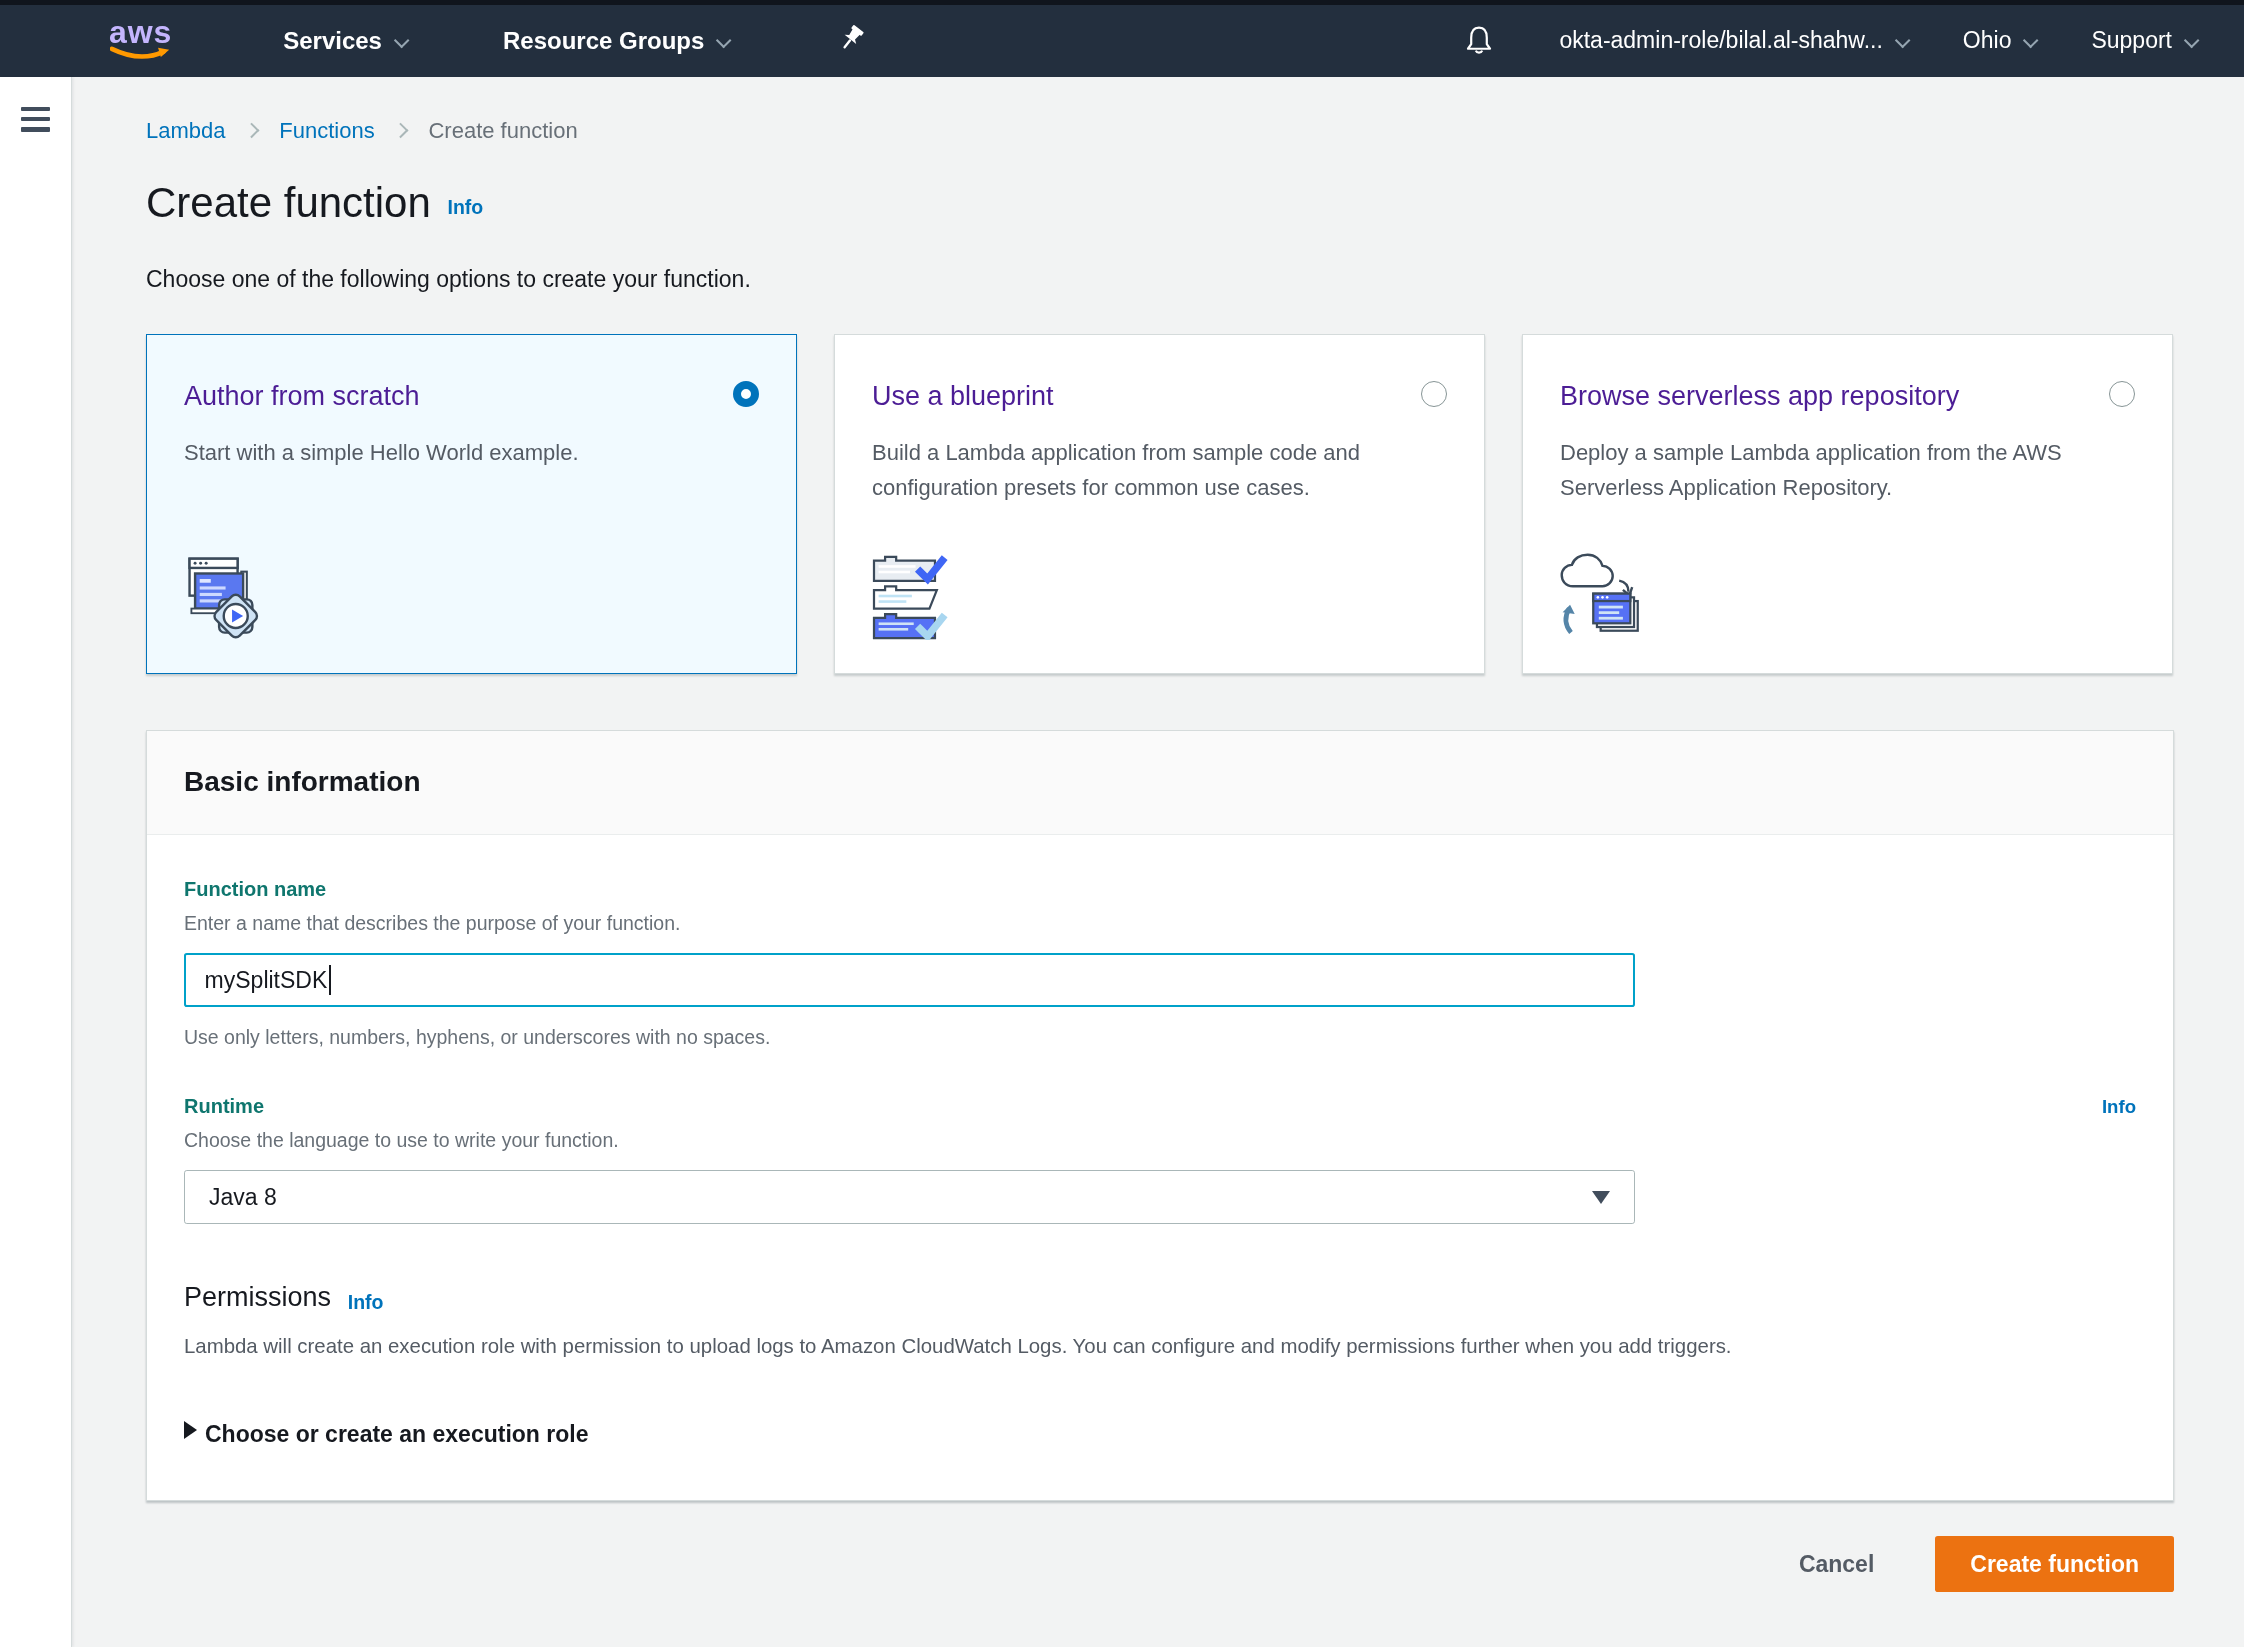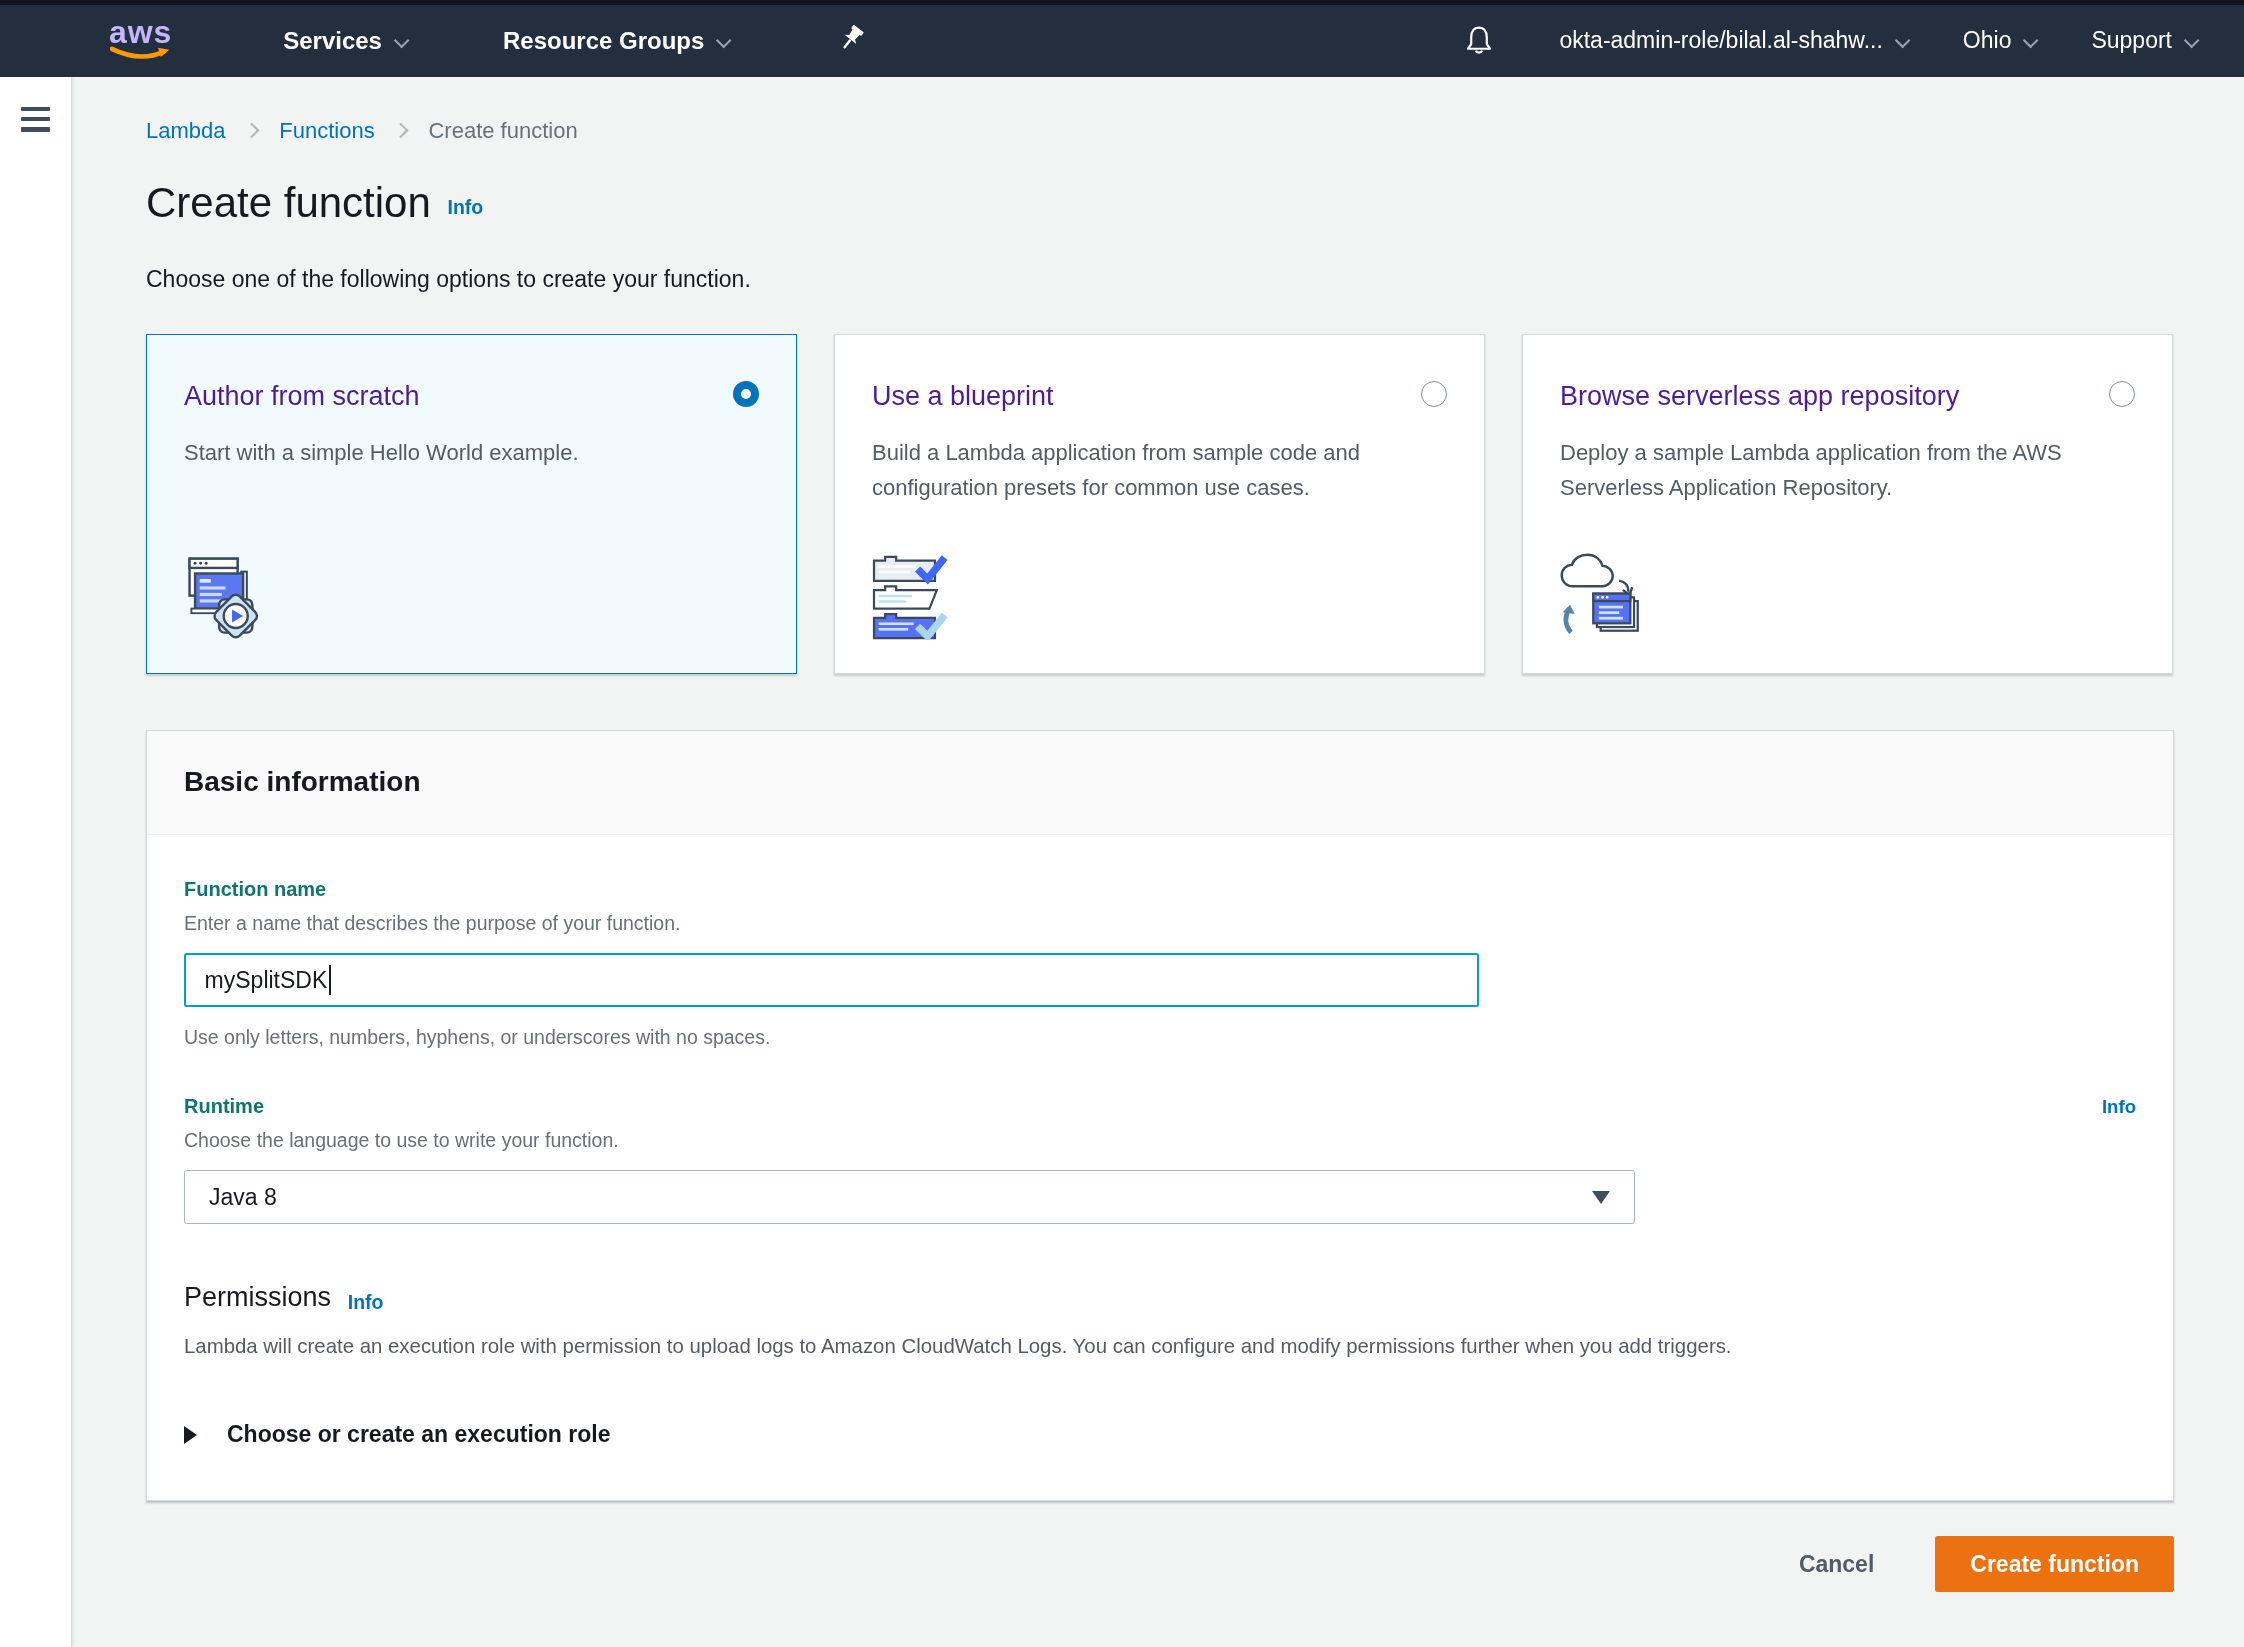--- a/index.html
+++ b/index.html
@@ -58,36 +58,36 @@
   
   .panel { margin-top:56px; background:#fff; border:0.9px solid #d5dbdb; box-shadow:0 1.9px 1.9px rgba(0,28,36,.22); }
   .panel-header { background:#fafafa; border-bottom:0.9px solid #eaeded; height:104px; display:flex; align-items:center; padding:0 37px; }
   .panel-title { font-size:28px; font-weight:700; color:#16191f; }
   .panel-body { padding:43px 37px 52px 37px; }
 
   .field-label { font-size:20px; font-weight:700; color:#0f766e; }
   .label-row { display:flex; align-items:center; gap:15px;justify-content:space-between; }
   .label-row .info-link { transform:translateY(0.9px); font-size:18.6px; }
   .field-help { margin-top:11px; font-size:19.5px; color:#687078; }
-  .text-input { margin-top:18.6px; width:1295px; height:54px; border:2.8px solid #00a1c9; border-radius:2.8px;
+  .text-input { margin-top:18.6px; width:1451px; height:54px; border:2.8px solid #00a1c9; border-radius:2.8px;
                 background:#fff; display:flex; align-items:center; padding:0 18.6px; font-size:23px; color:#16191f; cursor:text; }
   .caret-bar { display:inline-block; width:1.9px; height:30px; background:#16191f; margin-left:1.9px; }
   .field-constraint { margin-top:18.6px; font-size:19.5px; color:#687078; }
 
   .runtime-section { margin-top:46px; }
   .select { margin-top:18.6px; width:1451px; height:54px; border:1.9px solid #aab7b8; border-radius:2.8px; background:#fff;
             display:flex; align-items:center; justify-content:space-between; padding:0 24px; font-size:23px; cursor:pointer; }
   .select-arrow { width:0; height:0; border-left:9.3px solid transparent; border-right:9.3px solid transparent;
                   border-top:13px solid #414d5c; }
 
   .perm-section { margin-top:58px; }
   .perm-title-row { display:flex; align-items:center; gap:16.7px; }
   .perm-title { font-size:27px; font-weight:500; color:#16191f; }
   .perm-desc { margin-top:22px; font-size:20.4px; color:#545b64; }
-  .expander { margin-top:63px; display:flex; align-items:center; gap:30px; cursor:pointer; background:none; border:none; }
+  .expander { margin-top:63px; display:flex; align-items:flex-start; gap:8px; cursor:pointer; background:none; border:none; }
   .expander-arrow { width:0; height:0; border-top:9.3px solid transparent; border-bottom:9.3px solid transparent;
                     border-left:13px solid #16191f; }
   .expander-label { font-size:23px; font-weight:700; color:#16191f; }
 
   
   .footer { margin-top:35px; display:flex; justify-content:flex-end; align-items:center; gap:61px; }
   .btn-link { font-size:23px; font-weight:700; color:#545b64; background:none; border:none; cursor:pointer; }
   .btn-primary { background:#ec7211; color:#fff; font-size:23px; font-weight:700; border:none; border-radius:2.8px;
                  height:56px; padding:0 35px; cursor:pointer; font-family:"Liberation Sans", sans-serif; }
 </style>

